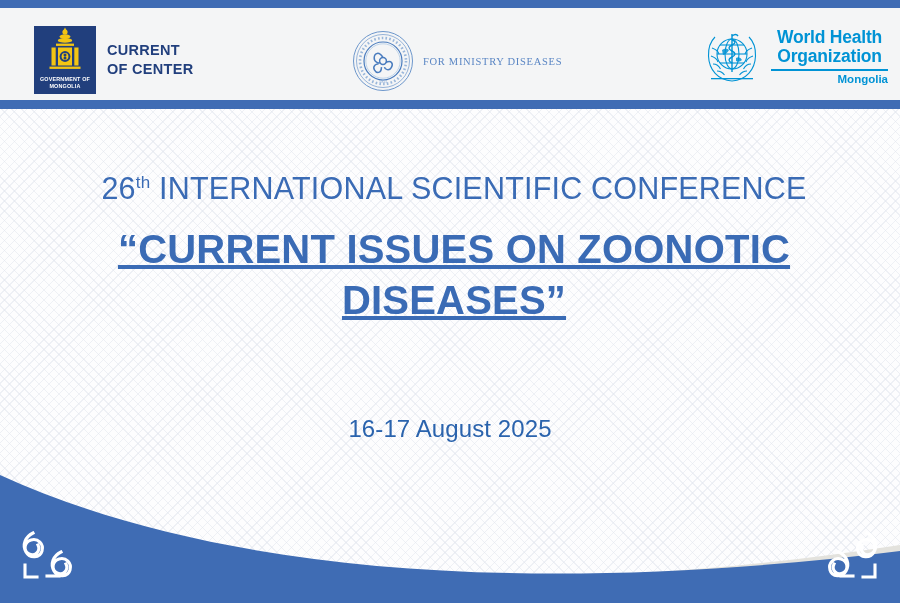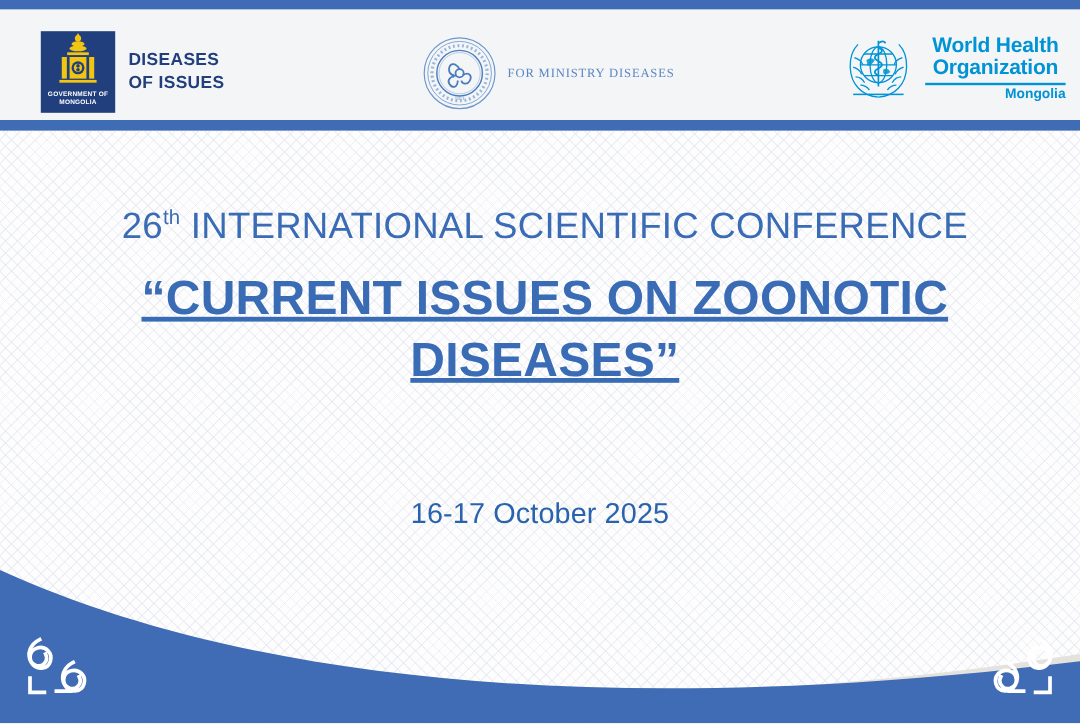--- a/index.html
+++ b/index.html
@@ -151,22 +151,22 @@
             <circle cx="31" cy="32.1" r="1.5" fill="#213f7d"></circle>
             <rect x="15.5" y="40.6" width="31" height="2.3"></rect>
           </g>
         </svg>
         <div class="moh-caption">
           <span>GOVERNMENT OF</span>
           <span>MONGOLIA</span>
         </div>
       </div>
       <div class="moh-text">
-        <span>DISEASES</span>
-        <span>OF ISSUES</span>
+        <span>CURRENT</span>
+        <span>OF CENTER</span>
       </div>
     </div>
 
     <div class="logo-slot slot-ncz">
       <svg width="62" height="62" viewBox="0 0 62 62" aria-hidden="true">
         <circle cx="31" cy="31" r="29.5" fill="none" stroke="#6d97cc" stroke-width="1"></circle>
         <circle cx="31" cy="31" r="26.5" fill="none" stroke="#6d97cc" stroke-width="0.7"></circle>
         <circle cx="31" cy="31" r="19" fill="none" stroke="#4a7cbe" stroke-width="1.2"></circle>
         <circle cx="31" cy="31" r="17.2" fill="none" stroke="#9cbde0" stroke-width="0.6"></circle>
 
@@ -233,21 +233,21 @@
   <div class="body-area">
 
     <div class="title-block">
       <div class="title-1">
         <span>26</span><span class="sup">th</span><span> INTERNATIONAL SCIENTIFIC CONFERENCE</span>
       </div>
       <div class="title-2">“CURRENT ISSUES ON ZOONOTIC DISEASES”</div>
     </div>
 
     <div class="meta-block">
-      <div class="meta-line">16-17 October 2025</div>
+      <div class="meta-line">16-17 August 2025</div>
     </div>
   </div>
 
   <svg class="wave-svg" viewBox="0 0 900 150" preserveAspectRatio="none">
     <path d="M0,52 C230,126 520,150 900,92 L900,150 L0,150 Z" fill="#e3e2dd"></path>
     <path d="M0,22 C210,118 520,145 900,98 L900,150 L0,150 Z" fill="#3f6cb4"></path>
   </svg>
 
   <svg class="ornament orn-left" width="68" height="56" viewBox="0 0 68 56">
     <g fill="none" stroke="#ffffff" stroke-width="3.1" stroke-linecap="square">

